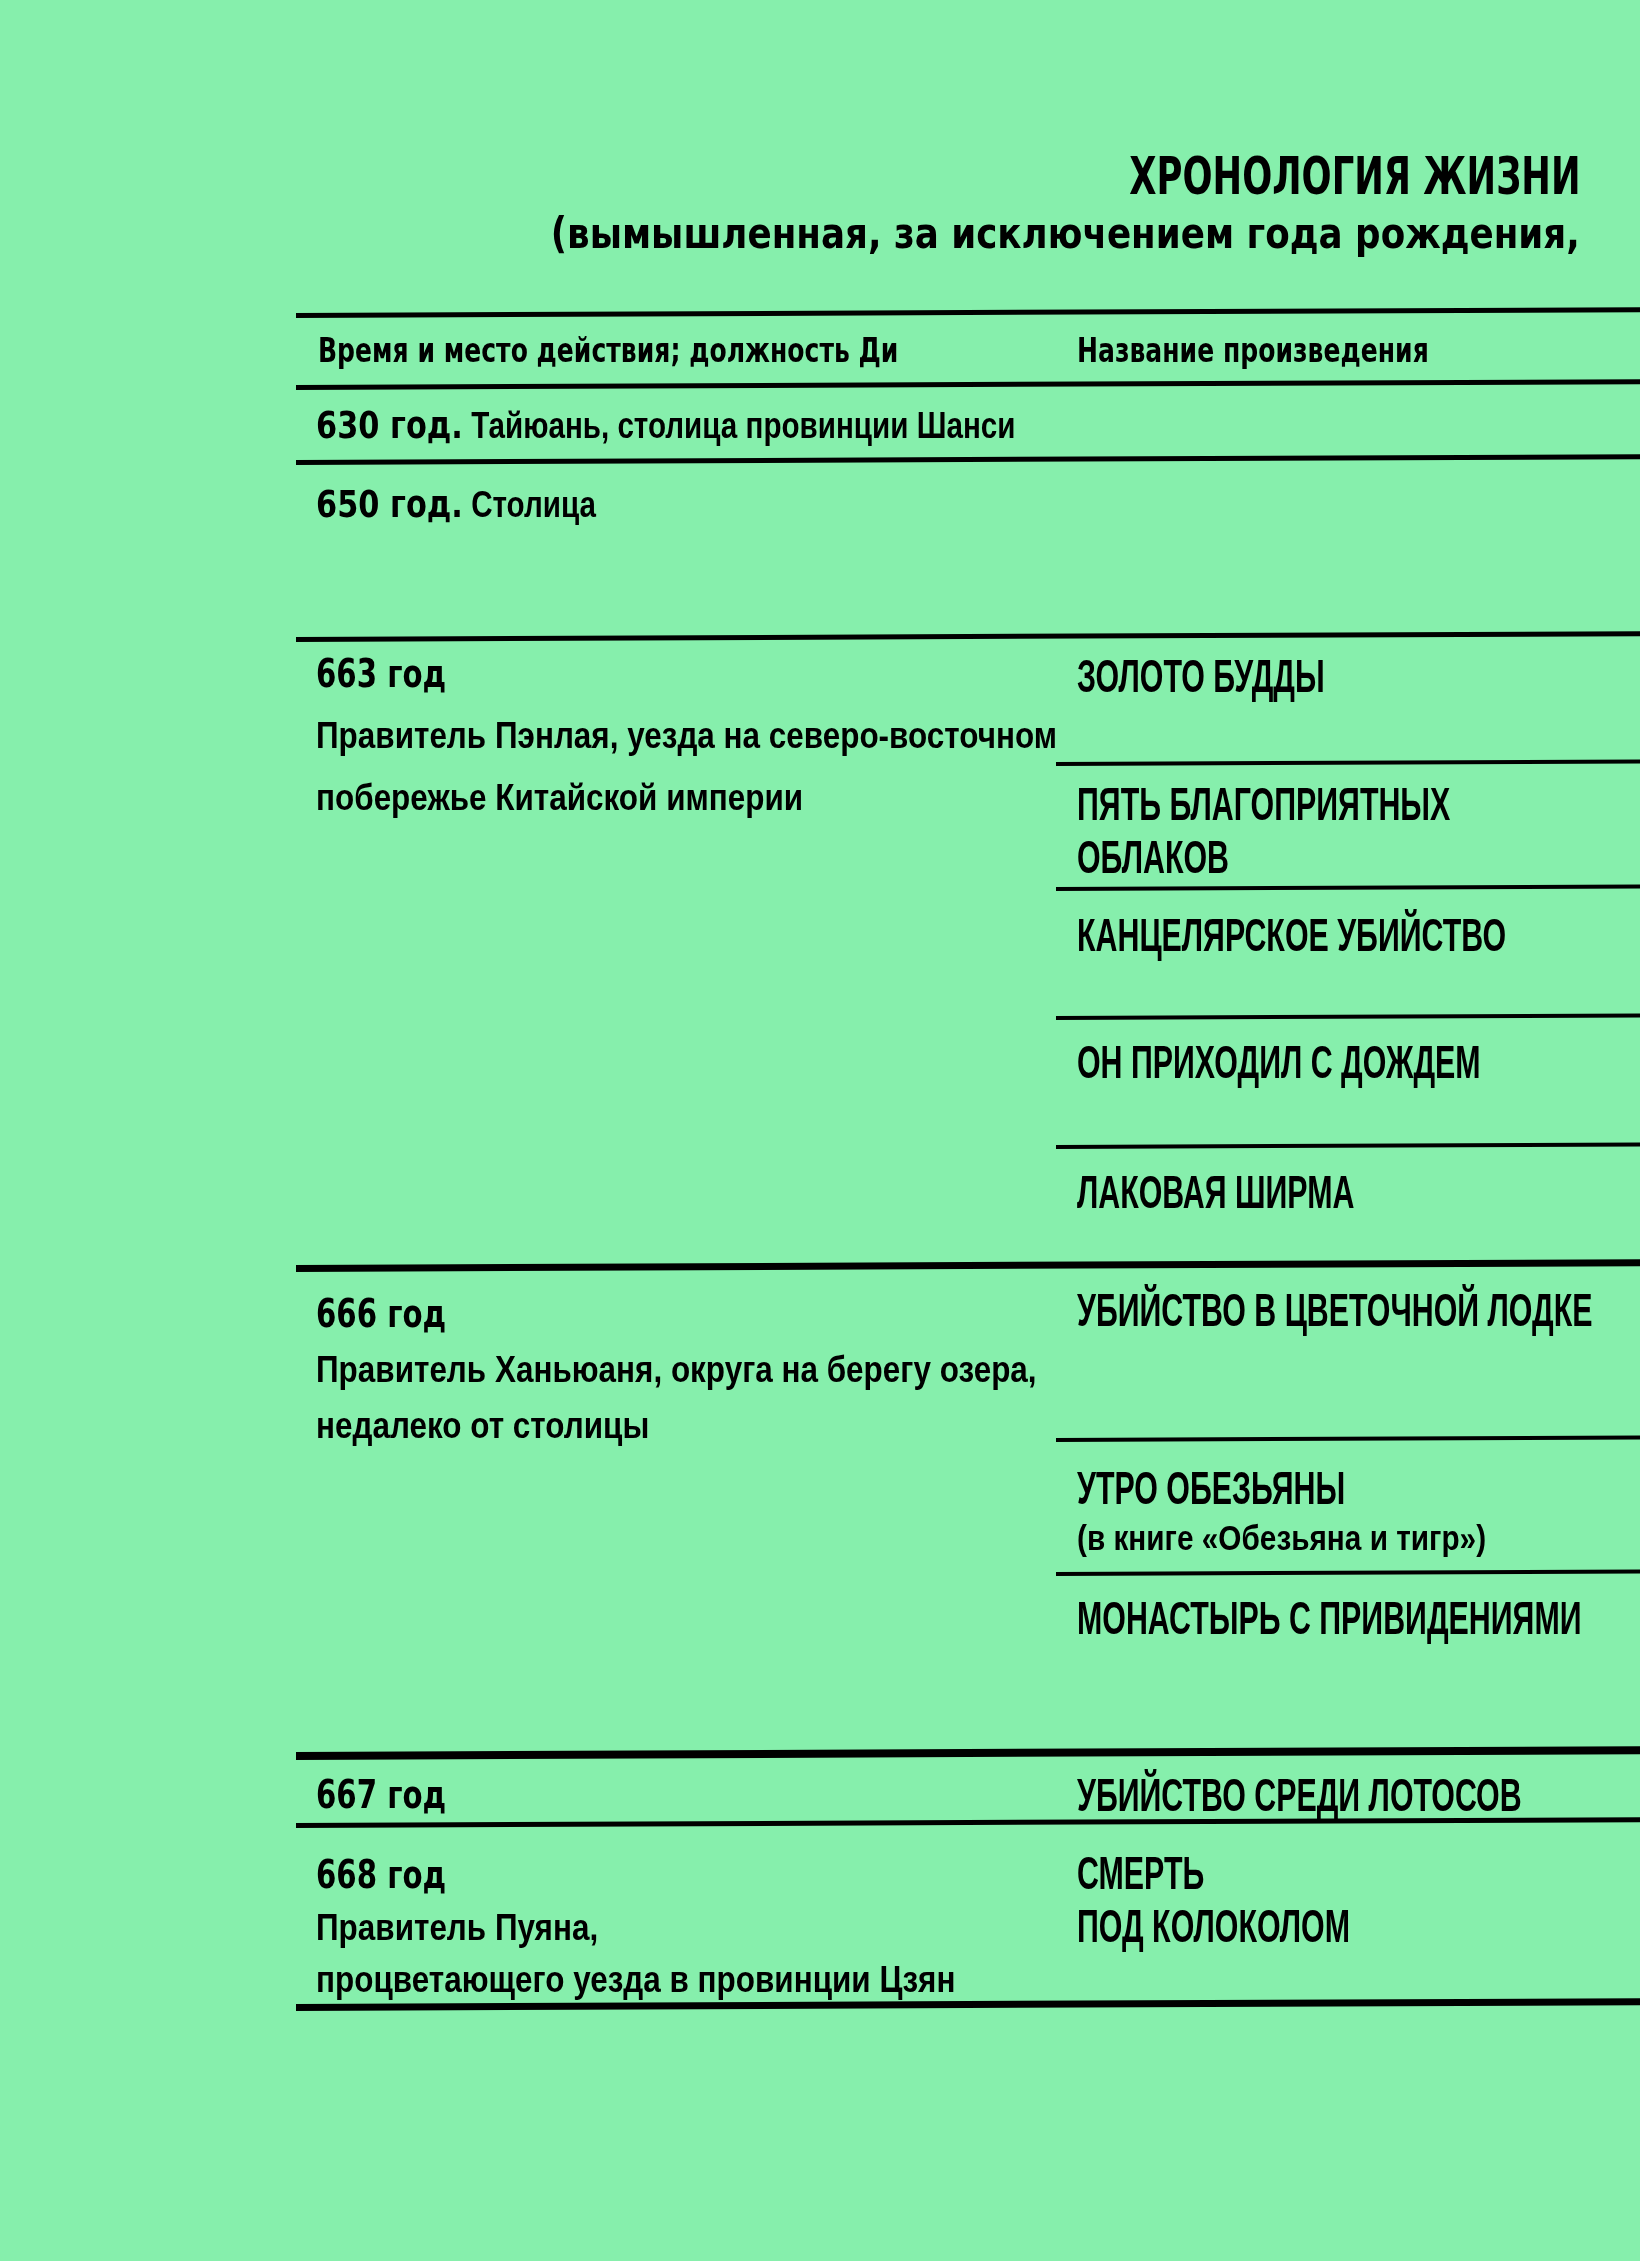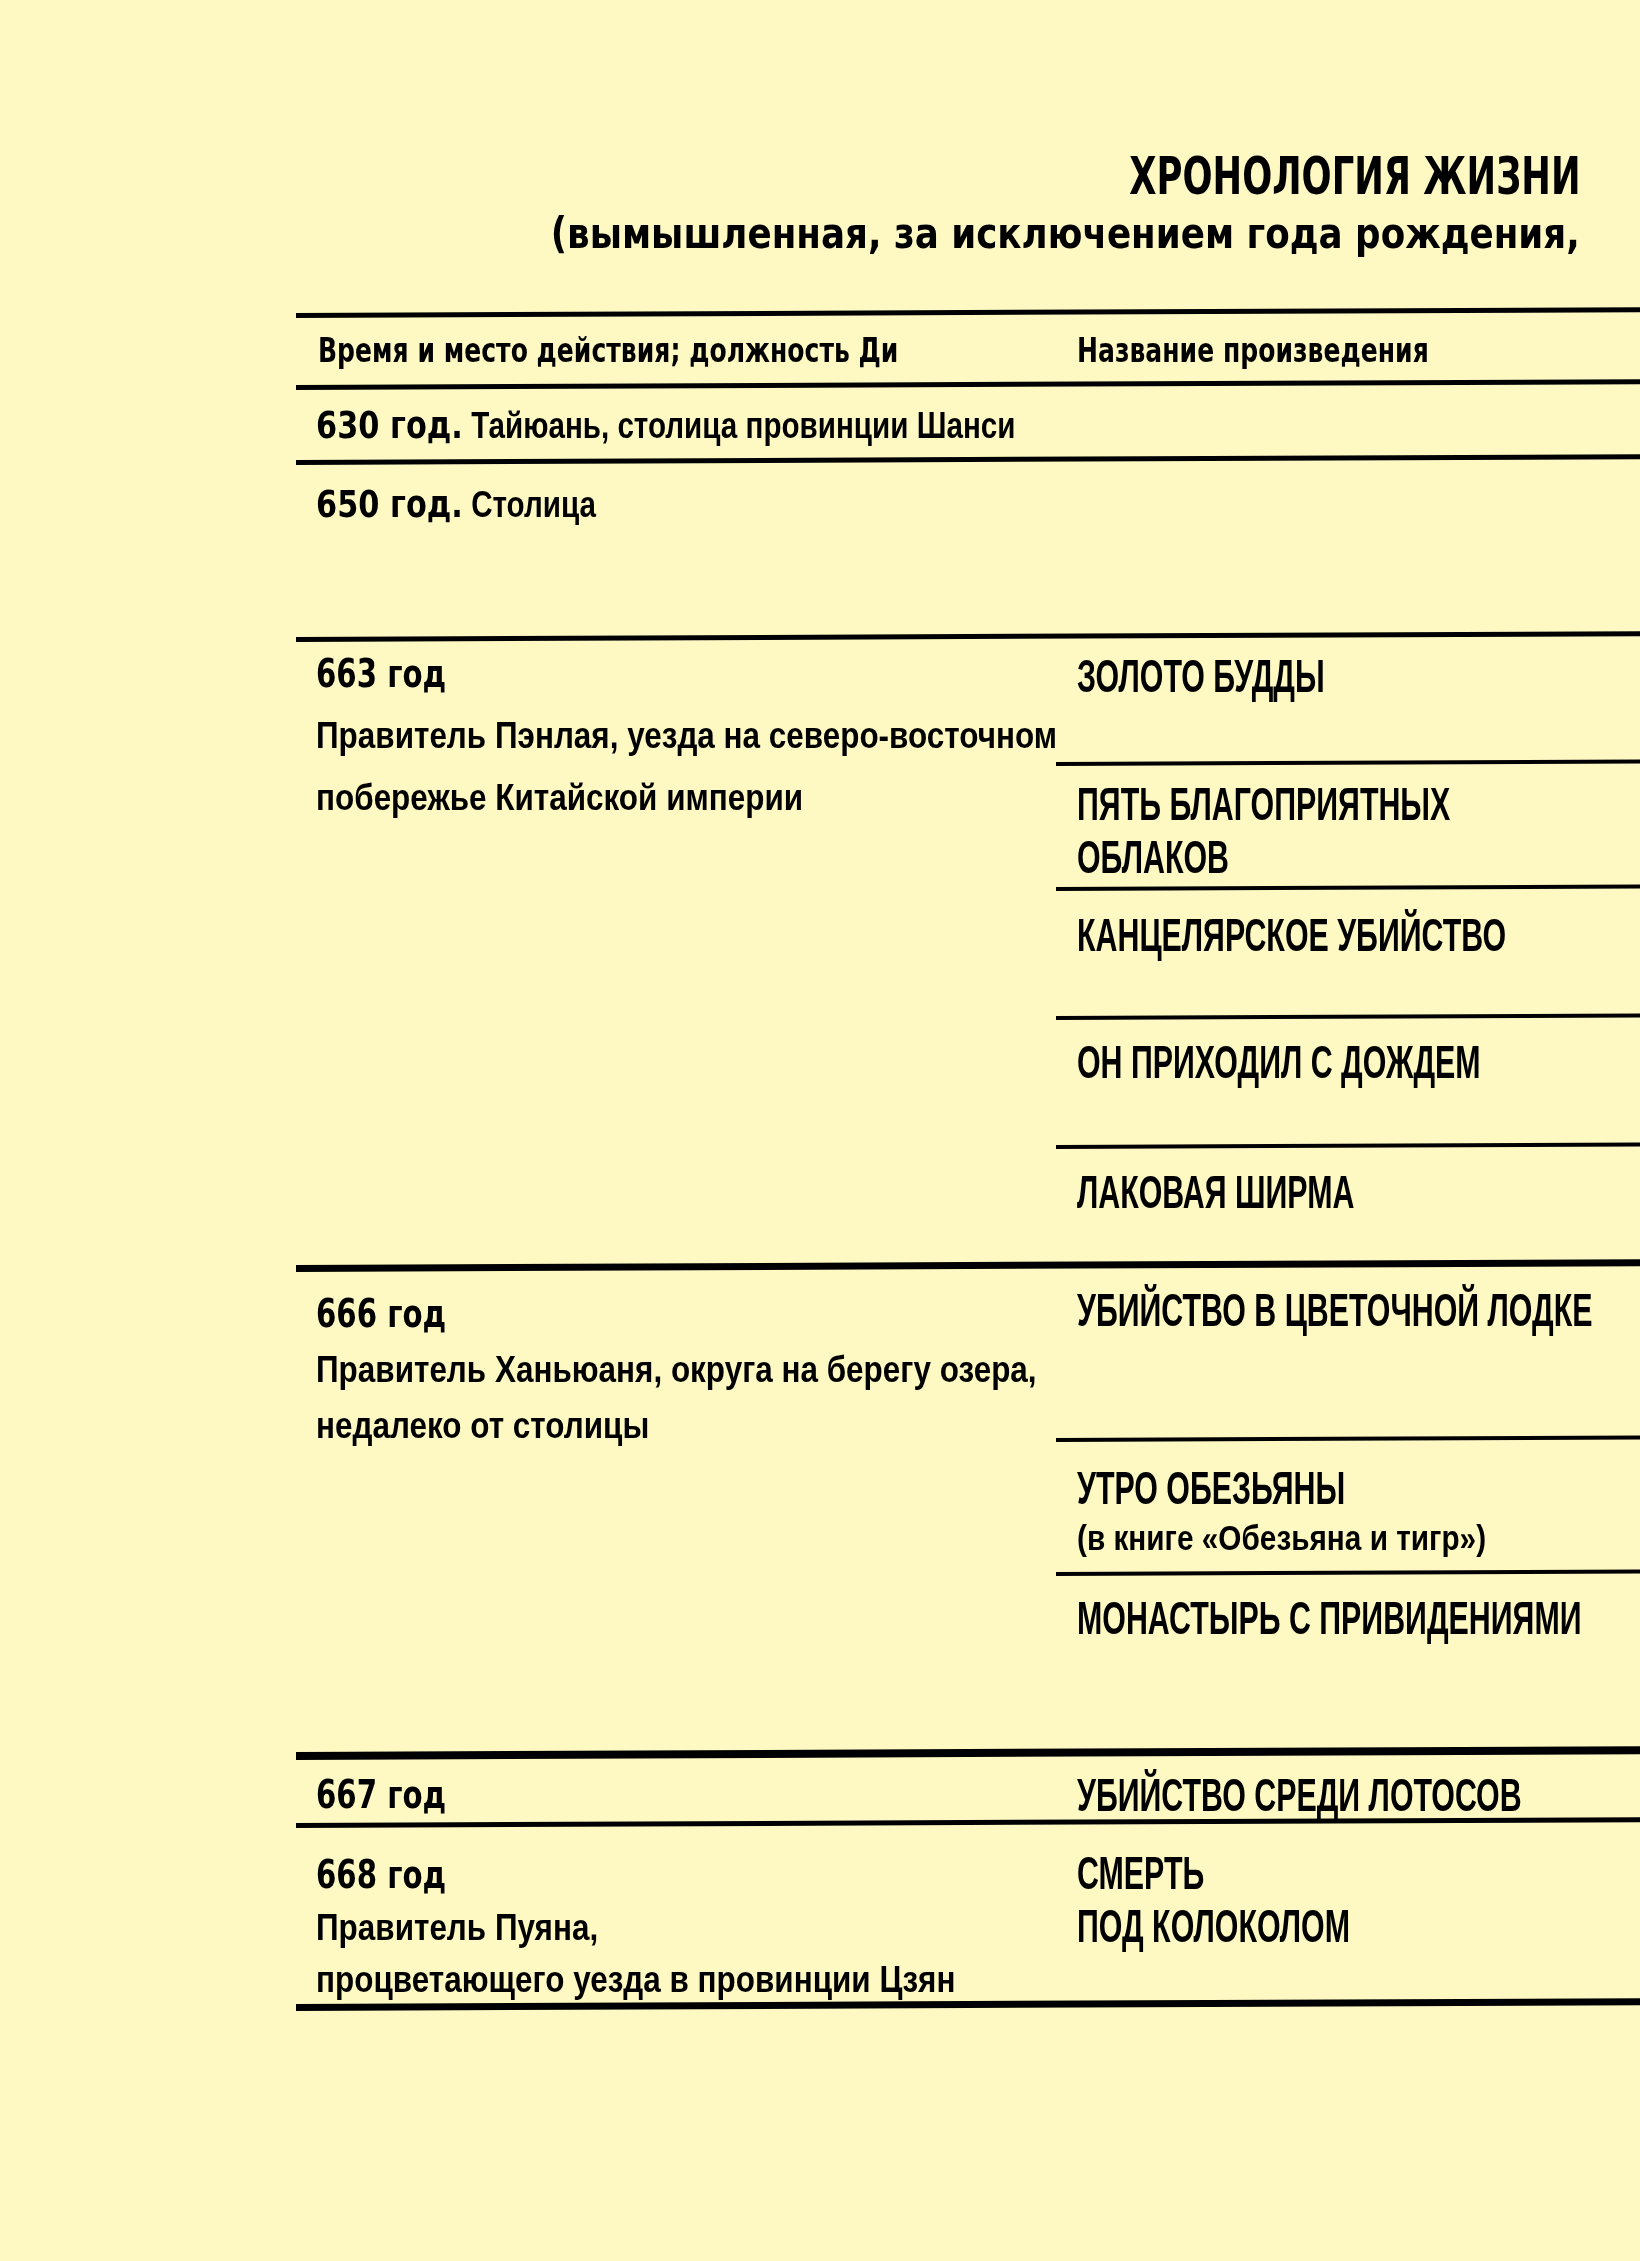--- a/index.html
+++ b/index.html
@@ -1,20 +1,20 @@
 <!DOCTYPE html>
 <html style="font-size:9.5px"><head>
 <meta charset="utf-8">
 <style>
   html,body{margin:0;padding:0;background:#ffffff;}
   .page{
     position:relative;
     width:1641px;
     height:2261px;
-    background:#fef9c3;
+    background:#86efac;
     color:#000000;
     overflow:hidden;
   }
   .t{
     position:absolute;
     white-space:nowrap;
     line-height:1.12;
     color:#000;
   }
   

